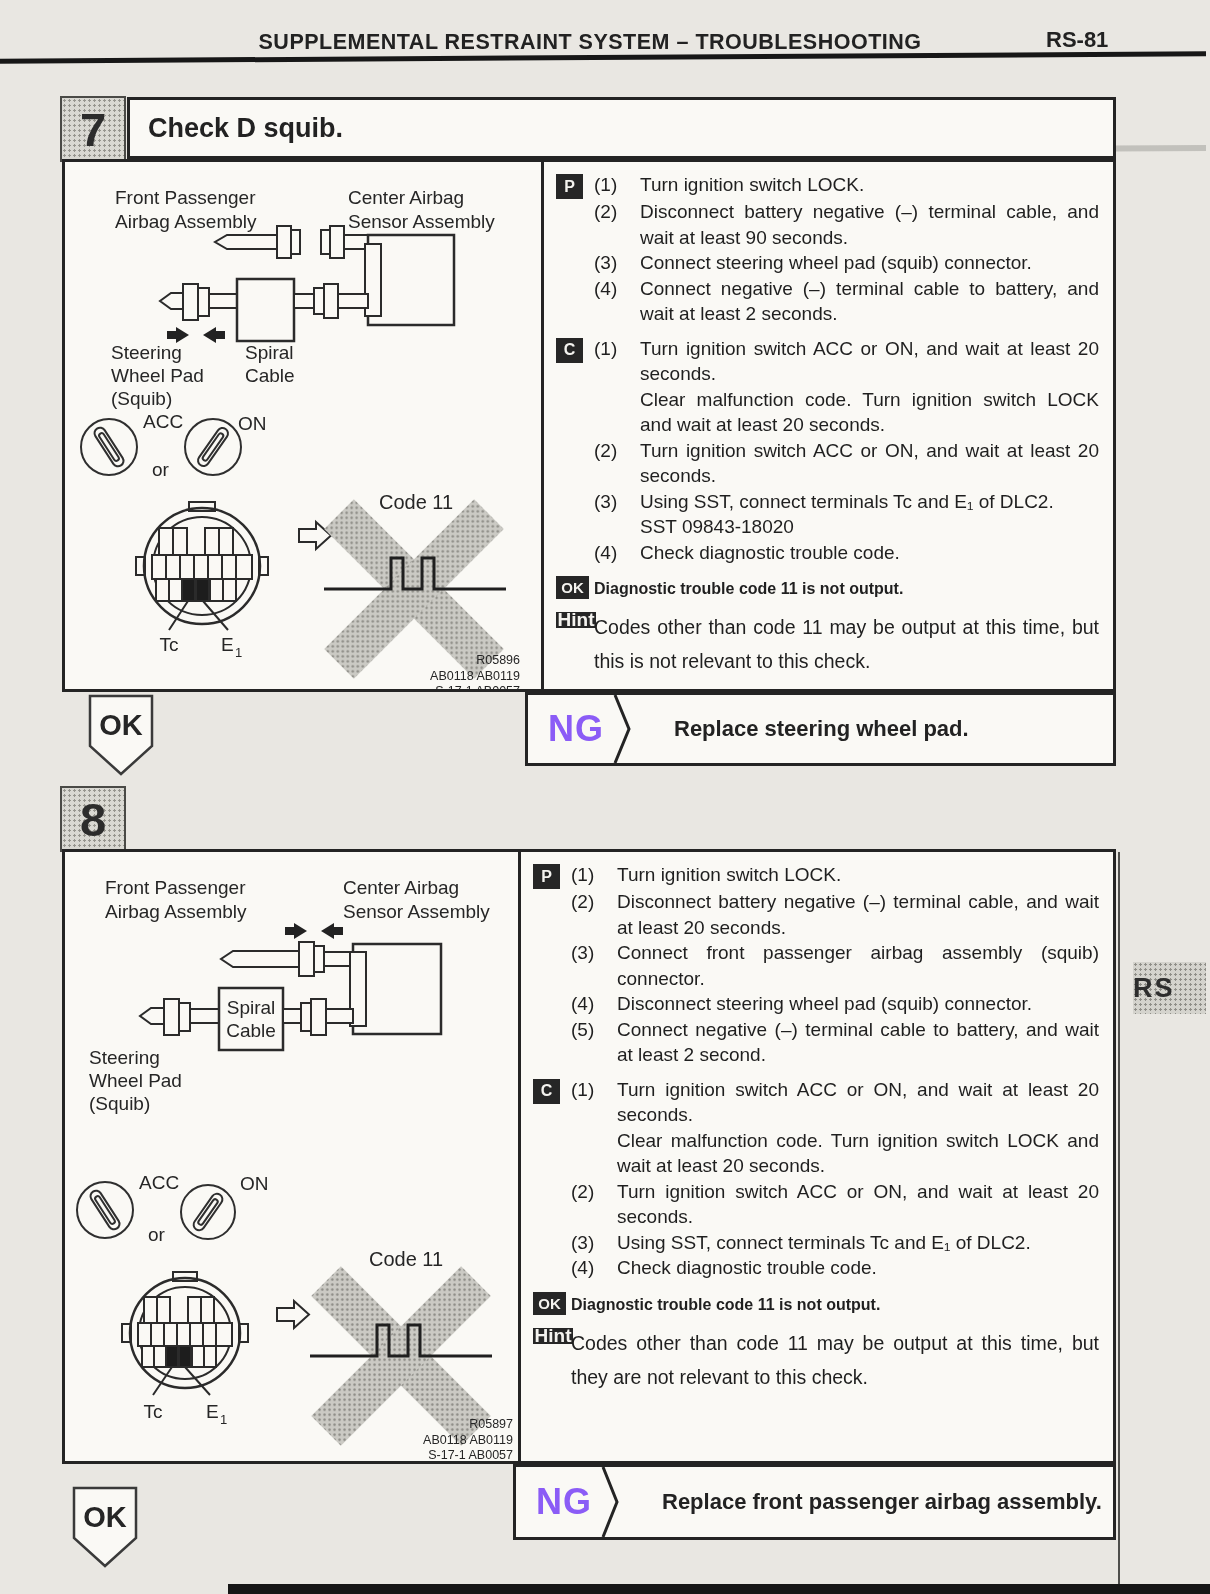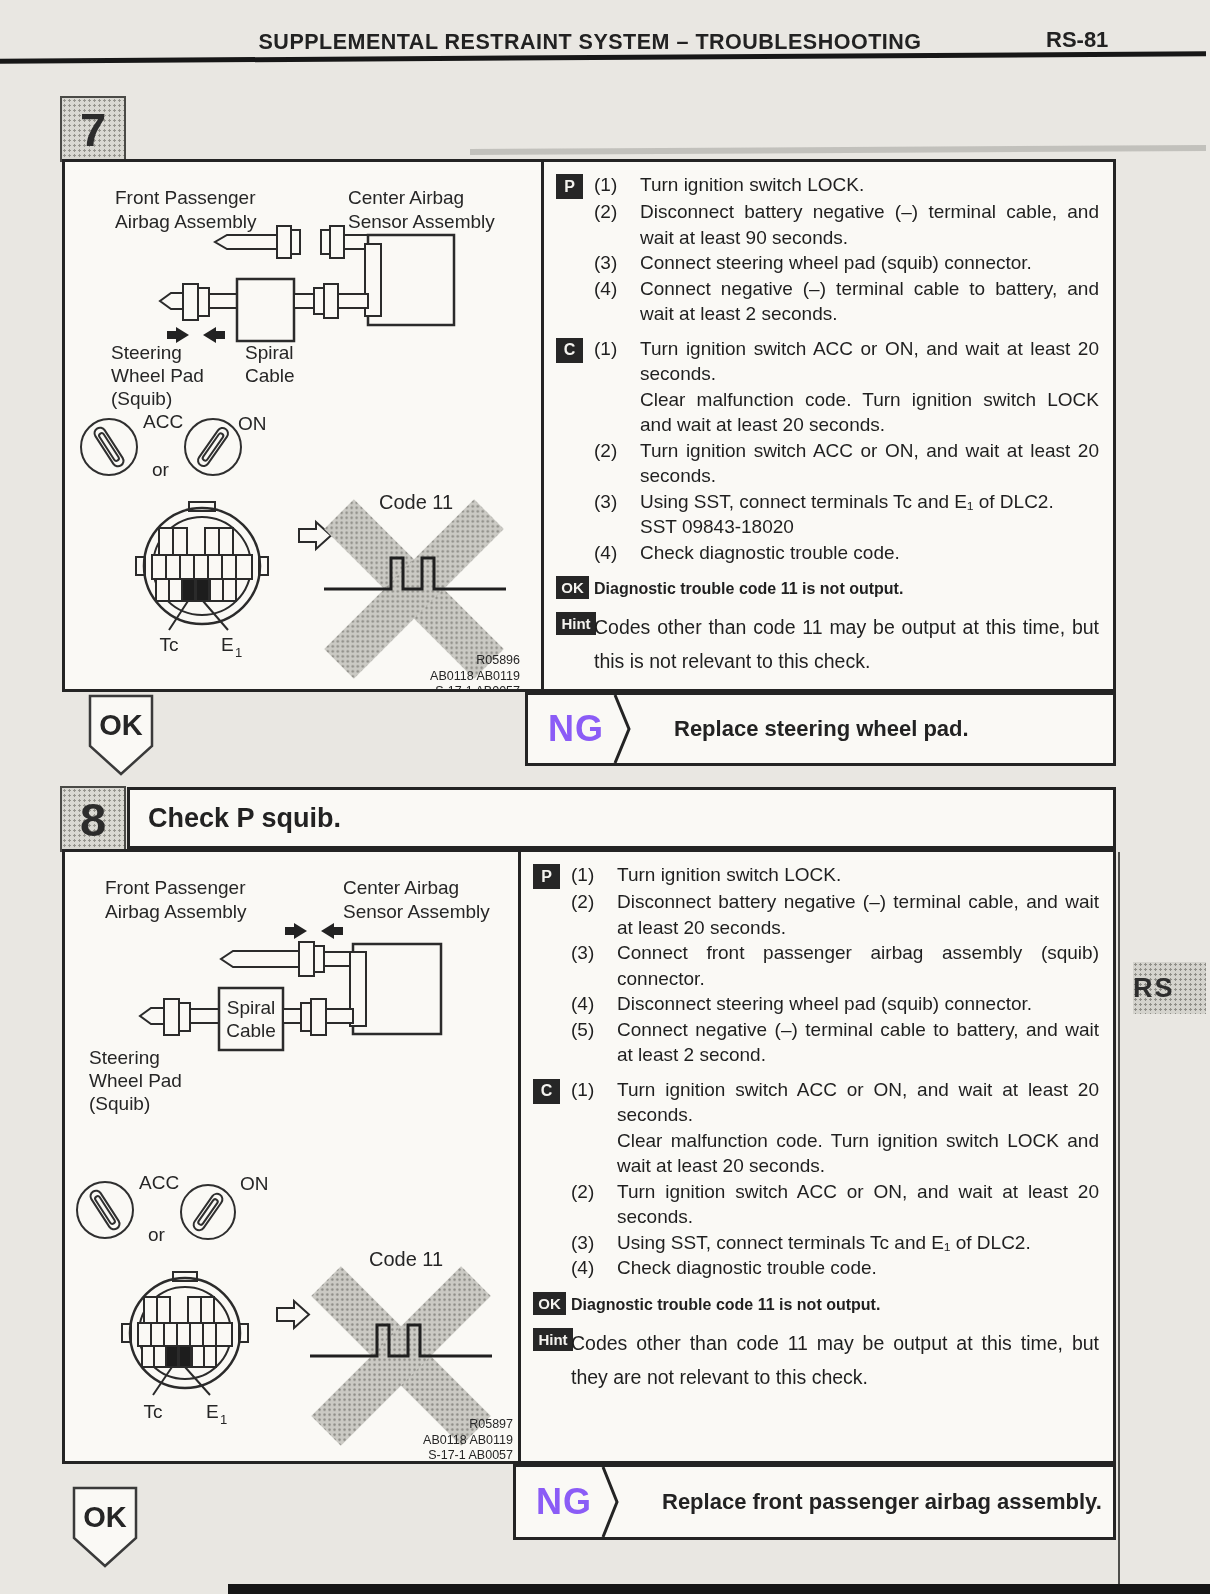--- a/index.html
+++ b/index.html
@@ -24,21 +24,21 @@
   .pane-left{position:absolute;left:0;top:0;}
   .pane-right{position:absolute;top:0;right:0;bottom:0;}
 
   .instr{padding:10px 0 0 0;}
   .row{display:grid;grid-template-columns:50px 46px 1fr;padding-right:14px;}
   .row.wide{grid-template-columns:50px 1fr;}
   .row.grp{margin-top:9px;}
   .badge{width:27px;height:25px;background:#262626;color:#f4f3ef;font-weight:bold;font-size:16px;
     display:flex;align-items:center;justify-content:center;margin-left:12px;margin-top:2px;}
   .badge.okb{width:33px;height:23px;font-size:15px;}
-  .badge.hintb{width:40px;height:23px;font-size:15px;}
+  .badge.hintb{width:40px;height:16px;font-size:19px;}
   .inum{font-size:19px;line-height:25.5px;}
   .itext{font-size:19px;line-height:25.5px;text-align:justify;}
   .itext .extra{display:block;}
   .oktext{font-weight:bold;font-size:16px;line-height:25px;padding-top:2px;}
   .hinttext{font-size:19.5px;line-height:34px;text-align:justify;}
 
   .ngbox{display:flex;align-items:center;}
   .ng-label{font-size:36px;font-weight:bold;margin-left:20px;letter-spacing:1px;color:#8b5cf6;}
   .ng-chev{margin-left:8px;}
   .ng-text{font-weight:bold;font-size:22px;margin-left:40px;color:#222;}
@@ -58,20 +58,23 @@
 <body>
 
 <div id="page">
 
   <div class="hdr-title">SUPPLEMENTAL RESTRAINT SYSTEM – TROUBLESHOOTING</div>
   <div class="hdr-page">RS-81</div>
   <div class="hdr-rule"></div>
   <div class="ghost-rule"></div>
 
   <div class="tile" style="left:60px;top:96px;">7</div>
+  <div class="box titlebar" style="left:127px;top:97px;width:989px;height:62px;">
+    <span class="t">Check D squib.</span>
+  </div>
 
   <div class="box" style="left:62px;top:159px;width:1054px;height:533px;">
     <div class="divider" style="left:476px;"></div>
 
     <div class="pane-left" style="width:476px;height:527px;">
       <svg width="476" height="527" viewBox="0 0 476 527">
         <defs>
           <pattern id="ht7" width="5" height="5" patternUnits="userSpaceOnUse" patternTransform="rotate(45)">
             <rect width="5" height="5" fill="#cbcac4"></rect>
             <circle cx="2.5" cy="2.5" r="1.25" fill="#8c8b85"></circle>
@@ -231,23 +234,20 @@
     </svg>
     <span class="ng-text">Replace steering wheel pad.</span>
   </div>
 
   <svg class="ok-arrow" style="left:88px;top:694px;" width="66" height="82">
     <polygon points="2,2 64,2 64,52 33,80 2,52" fill="#faf9f5" stroke="#3a3a3a" stroke-width="2.5"></polygon>
     <text x="33" y="41" text-anchor="middle" font-size="29" font-weight="bold" fill="#333">OK</text>
   </svg>
 
   <div class="tile" style="left:60px;top:786px;">8</div>
-  <div class="box titlebar" style="left:127px;top:787px;width:989px;height:62px;">
-    <span class="t">Check P squib.</span>
-  </div>
 
   <div class="box" style="left:62px;top:849px;width:1054px;height:615px;">
     <div class="divider" style="left:453px;"></div>
 
     <div class="pane-left" style="width:453px;height:609px;">
       <svg width="450" height="609" viewBox="0 0 450 609">
         <defs>
           <pattern id="ht8" width="5" height="5" patternUnits="userSpaceOnUse" patternTransform="rotate(45)">
             <rect width="5" height="5" fill="#cbcac4"></rect>
             <circle cx="2.5" cy="2.5" r="1.25" fill="#8c8b85"></circle>

